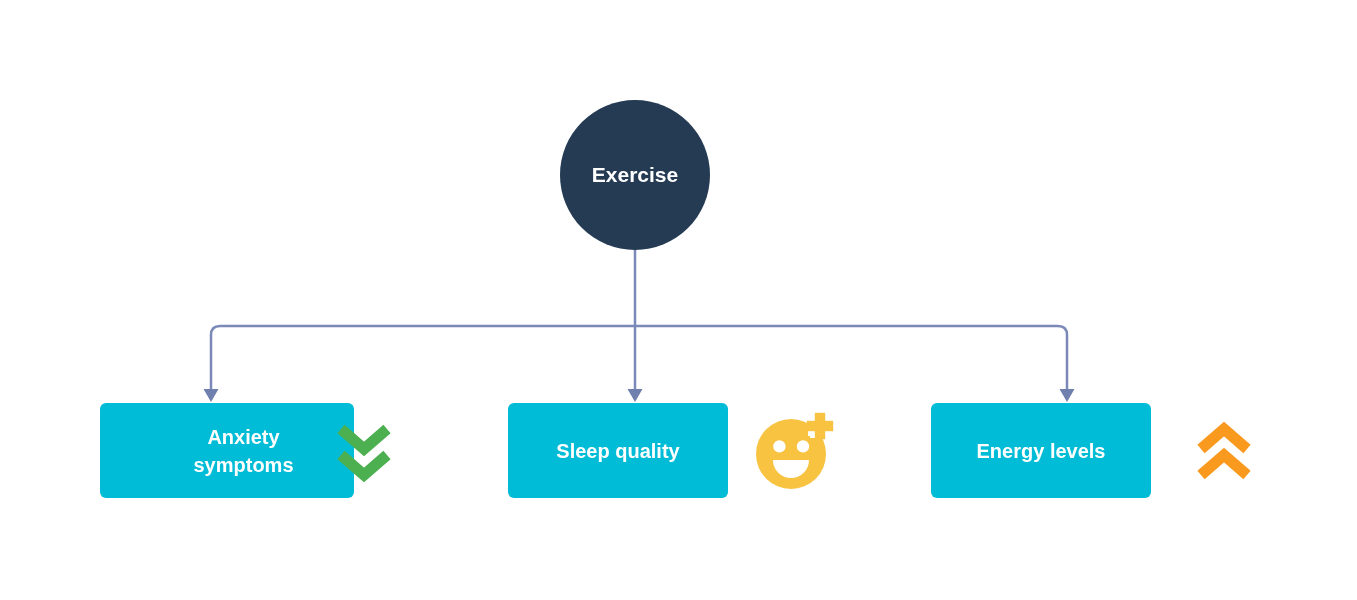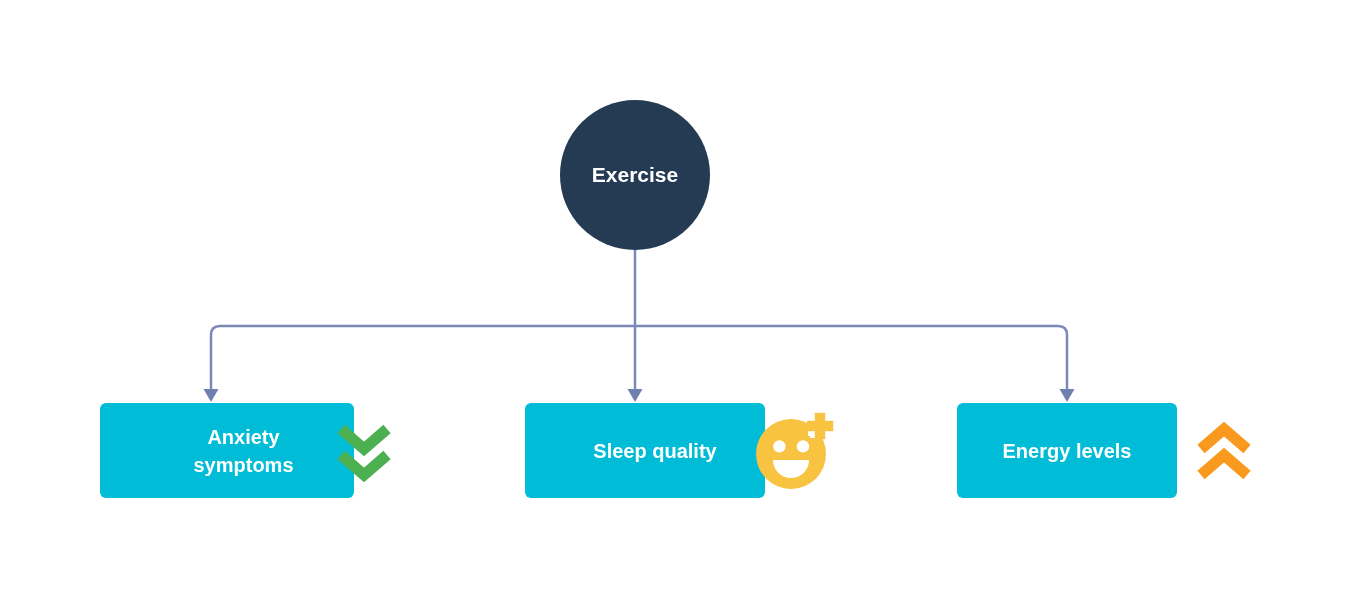--- a/index.html
+++ b/index.html
@@ -47,22 +47,22 @@
     display: flex;
     align-items: center;
     justify-content: center;
     text-align: center;
     color: #ffffff;
     font-size: 20px;
     font-weight: 600;
     line-height: 1.4;
   }
   .node-anxiety { left: 100px; width: 221px; padding-left: 33px; }
-  .node-sleep   { left: 525px; width: 220px; padding-left: 20px; }
-  .node-energy  { left: 957px; width: 220px; align-items: center; }
+  .node-sleep   { left: 508px; width: 220px; }
+  .node-energy  { left: 931px; width: 220px; align-items: center; }
   .node-anxiety .label { width: 160px; }
   .effect-icon {
     position: absolute;
     pointer-events: none;
   }
   .icon-chevron-down { left: 336px;  top: 422px; }
   .icon-smiley       { left: 753px;  top: 408px; }
   .icon-chevron-up   { left: 1196px; top: 422px; }
 </style>
 </head>

